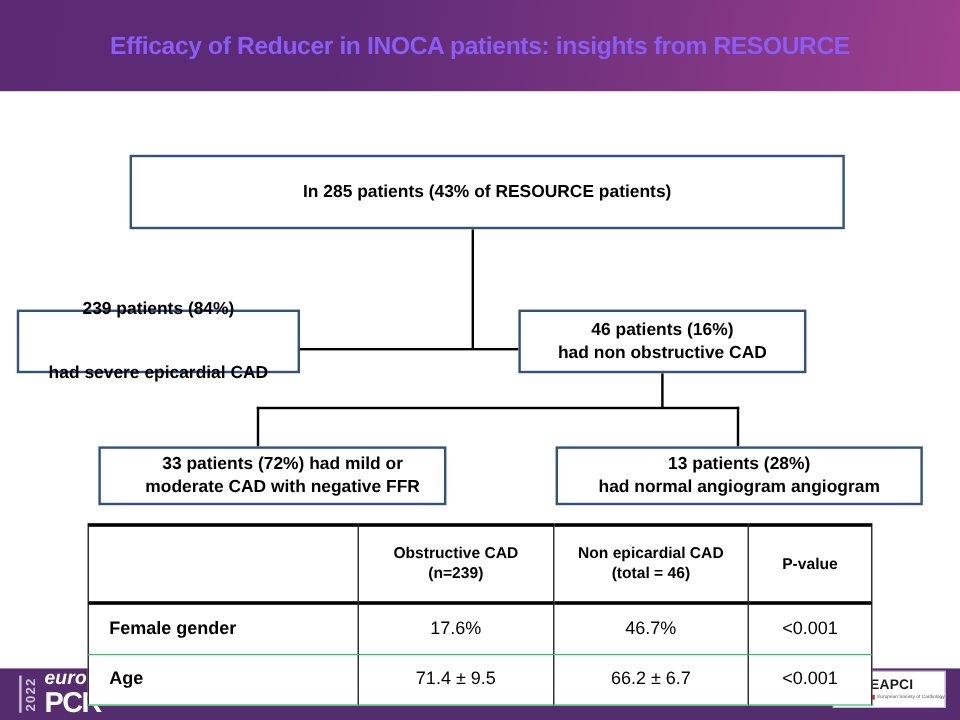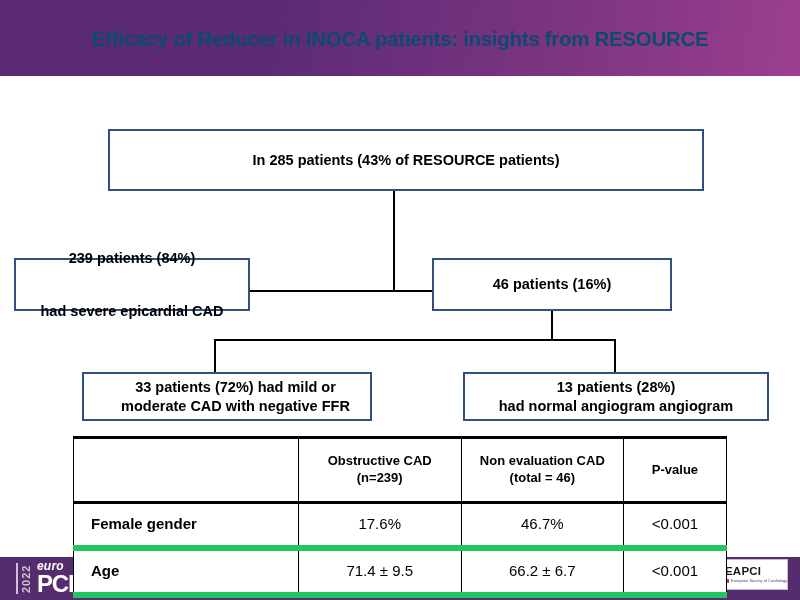--- a/index.html
+++ b/index.html
@@ -21,21 +21,21 @@
     position: absolute;
     left: 0; top: 0;
     width: 800px; height: 76px;
     background: linear-gradient(100deg, #5b2a73 0%, #5d2b76 35%, #7a3480 68%, #9c3f8e 100%);
   }
   .header-title {
     position: absolute;
     left: 0; right: 0;
     top: 27px;
     text-align: center;
-    color: #0c4a6e;
+    color: #8b5cf6;
     font-size: 20.5px;
     font-weight: bold;
     letter-spacing: -0.3px;
     white-space: nowrap;
   }
 
   
   .fbox {
     position: absolute;
     box-sizing: border-box;
@@ -90,21 +90,21 @@
   }
   .tbl tr.head-row td {
     border-top: 3px solid #000000;
     border-bottom: 3px solid #000000;
     font-weight: bold;
     font-size: 13px;
     height: 62px;
     line-height: 1.30;
   }
   .tbl tr.body-row td {
-    border-bottom: 6px solid #22c55e;
+    border-bottom: 1px solid #22c55e;
     font-size: 15px;
     height: 41px;
     line-height: 1.35;
     margin-top: 16px;
   }
   .tbl td.first-col {
     border-left: 1px solid #000000;
     text-align: left;
     padding-left: 17px;
     font-weight: bold;
@@ -154,21 +154,21 @@
     border-right: 2px solid #cfc2d6;
     height: 31px;
     display: flex;
     align-items: center;
     justify-content: center;
   }
   .pcr-words { padding-left: 5px; line-height: 1; }
   .pcr-euro {
     display: block;
     color: #ffffff;
-    font-size: 12px;
+    font-size: 16px;
     font-style: italic;
     font-weight: bold;
     letter-spacing: 0.2px;
     margin-bottom: 1px;
   }
   .pcr-main {
     display: block;
     color: #ffffff;
     font-size: 24px;
     font-weight: bold;
@@ -230,20 +230,21 @@
   <span class="ln">In 285 patients (43% of RESOURCE patients)</span>
 </div>
 
 <div class="fbox" id="box-severe">
   <span class="ln">239 patients (84%)</span>
   <span class="ln">had severe epicardial CAD</span>
 </div>
 
 <div class="fbox" id="box-nonobs">
   <span class="ln">46 patients (16%)</span>
+  <span class="ln">had non obstructive CAD</span>
 </div>
 
 <div class="fbox" id="box-mild">
   <span class="ln">33 patients (72%) had mild or</span>
   <span class="ln">moderate CAD with negative FFR</span>
 </div>
 
 <div class="fbox" id="box-normal">
   <span class="ln">13 patients (28%)</span>
   <span class="ln">had normal angiogram angiogram</span>
@@ -251,21 +252,21 @@
 
 <table class="tbl">
   <tbody>
       <tr class="head-row">
     <td class="first-col head col-label"></td>
     <td class="col-obs">
       <span class="cell-line">Obstructive CAD</span>
       <span class="cell-line">(n=239)</span>
     </td>
     <td class="col-non">
-      <span class="cell-line">Non evaluation CAD</span>
+      <span class="cell-line">Non epicardial CAD</span>
       <span class="cell-line">(total = 46)</span>
     </td>
     <td class="col-p">P-value</td>
   </tr>
   <tr class="body-row">
     <td class="first-col col-label">Female gender</td>
     <td class="col-obs">17.6%</td>
     <td class="col-non">46.7%</td>
     <td class="col-p">&lt;0.001</td>
   </tr>

